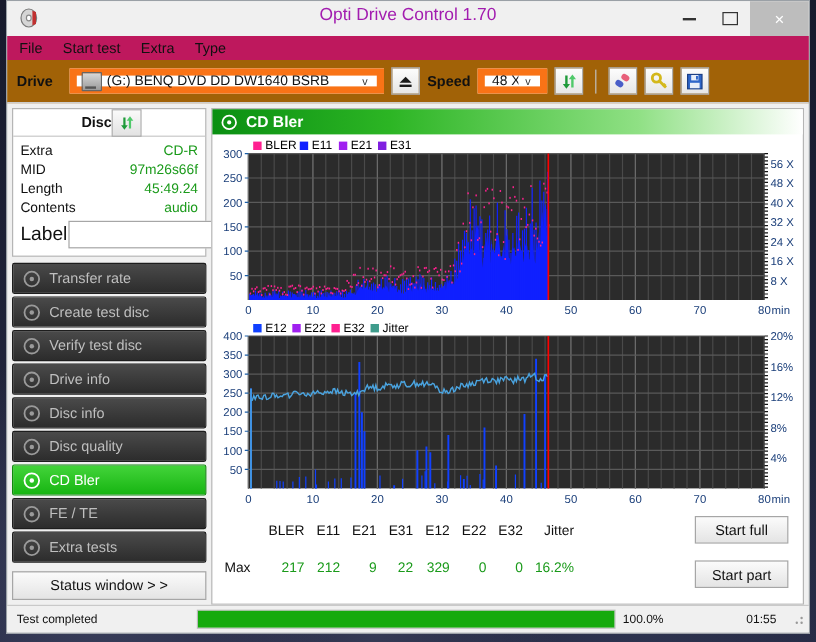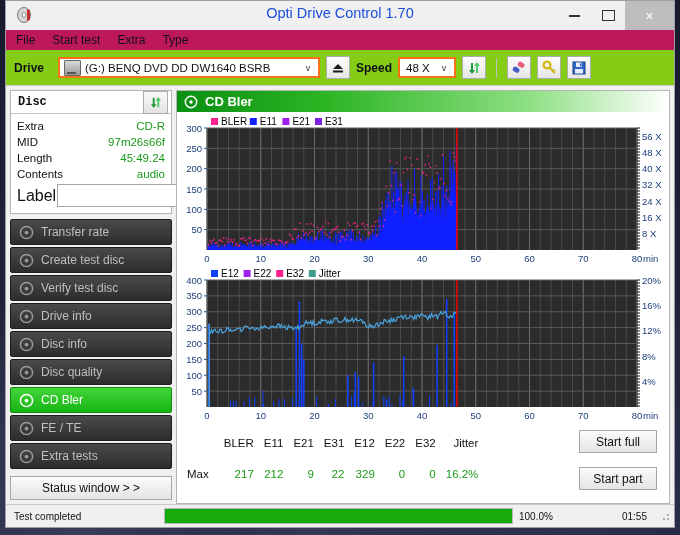--- a/index.html
+++ b/index.html
@@ -16,58 +16,58 @@
   .win{
     position:absolute;left:5px;top:0;width:670px;height:528px;
     background:#f0f0f0;border:1px solid #9aa0a6;box-sizing:border-box;
     display:flex;flex-direction:column;
   }
   
   .titlebar{height:29px;position:relative;flex:0 0 auto;background:#f0f0f0;}
   .titlebar .ico{position:absolute;left:10px;top:5px;width:18px;height:18px;}
   .titlebar .ttl{
     position:absolute;left:0;right:0;top:4px;text-align:center;
-    font-size:14.5px;color:#1d4ed8;
+    font-size:14.5px;color:#a21caf;
   }
   .wbtns{position:absolute;right:0;top:0;display:flex;height:29px;}
   .wbtn{width:34px;height:29px;display:flex;align-items:center;justify-content:center;}
   .wbtn.close{width:49px;background:#bdbdbd;color:#fff;font-size:14px;}
   .dash{width:11px;height:2px;background:#333;}
   .sq{width:11px;height:9px;border:1.6px solid #333;}
   
   .menubar{height:20px;flex:0 0 auto;display:flex;align-items:center;padding-left:10px;gap:17px;
            font-size:12px;color:#111;background:#be185d;}
   .menubar span{cursor:default;}
   
   .toolbar{height:35px;flex:0 0 auto;display:flex;align-items:center;gap:6px;padding:0 8px;
-           background:#84cc16;border-bottom:1px solid #ccc;}
+           background:#a16207;border-bottom:1px solid #ccc;}
   .tlabel{font-size:12px;font-weight:bold;color:#111;}
   .combo{
-    height:21px;border:2px solid #f97316;background:#fff;display:flex;align-items:center;
+    height:21px;border:6px solid #f97316;background:#fff;display:flex;align-items:center;
     font-size:11.5px;color:#111;padding:0 2px;box-sizing:border-box;position:relative;
   }
   .combo .cv{flex:1;padding-left:4px;white-space:nowrap;overflow:hidden;}
   .combo .chev{width:16px;text-align:center;font-size:9px;color:#333;}
   #drive-combo{width:262px;margin-left:8px;}
   #speed-combo{width:58px;}
   .drvico{width:15px;height:14px;margin-left:2px;background:linear-gradient(#d8d8d8,#9a9a9a);
           border:1px solid #666;border-radius:1px;position:relative;}
   .drvico:after{content:"";position:absolute;left:2px;bottom:1px;width:9px;height:2px;background:#555;}
   .tbtn{
     width:24px;height:23px;border:1px solid #adadad;background:linear-gradient(#fdfdfd,#e6e6e6);
     display:flex;align-items:center;justify-content:center;box-sizing:border-box;
   }
   .sep{width:1px;height:20px;background:#c0c0c0;margin:0 4px;}
   
   .content{flex:1;display:flex;padding:4px 4px 0 4px;gap:4px;min-height:0;}
   .leftcol{width:162px;display:flex;flex-direction:column;}
   
   .discpanel{border:1px solid #b5b5b5;background:#fff;}
-  .disc-head{height:22px;display:flex;align-items:center;justify-content:space-between;
-             padding:0 3px 0 7px;border-bottom:1px solid #c9c9c9;font-family:Liberation Mono, monospace;}
+  .disc-head{height:22px;display:flex;align-items:center;justify-content:center;
+             padding:0 3px 0 7px;border-bottom:1px solid #c9c9c9;}
   .disc-head b{font-size:12px;color:#111;}
   .disc-body{padding:4px 6px 6px 6px;}
   .drow{display:flex;justify-content:space-between;align-items:center;height:16px;font-size:11.5px;}
   .dk{color:#111;}
   .dv{color:#1a9a1a;font-weight:normal;}
   .labelrow{display:flex;align-items:center;gap:4px;margin-top:2px;}
   .labelrow .dk{width:36px;}
   .lblinput{flex:1;height:19px;border:1px solid #a6a6a6;background:#fff;}
   .cdbtn{width:23px;height:21px;border:1px solid #adadad;background:linear-gradient(#fafafa,#e2e2e2);
          display:flex;align-items:center;justify-content:center;}

